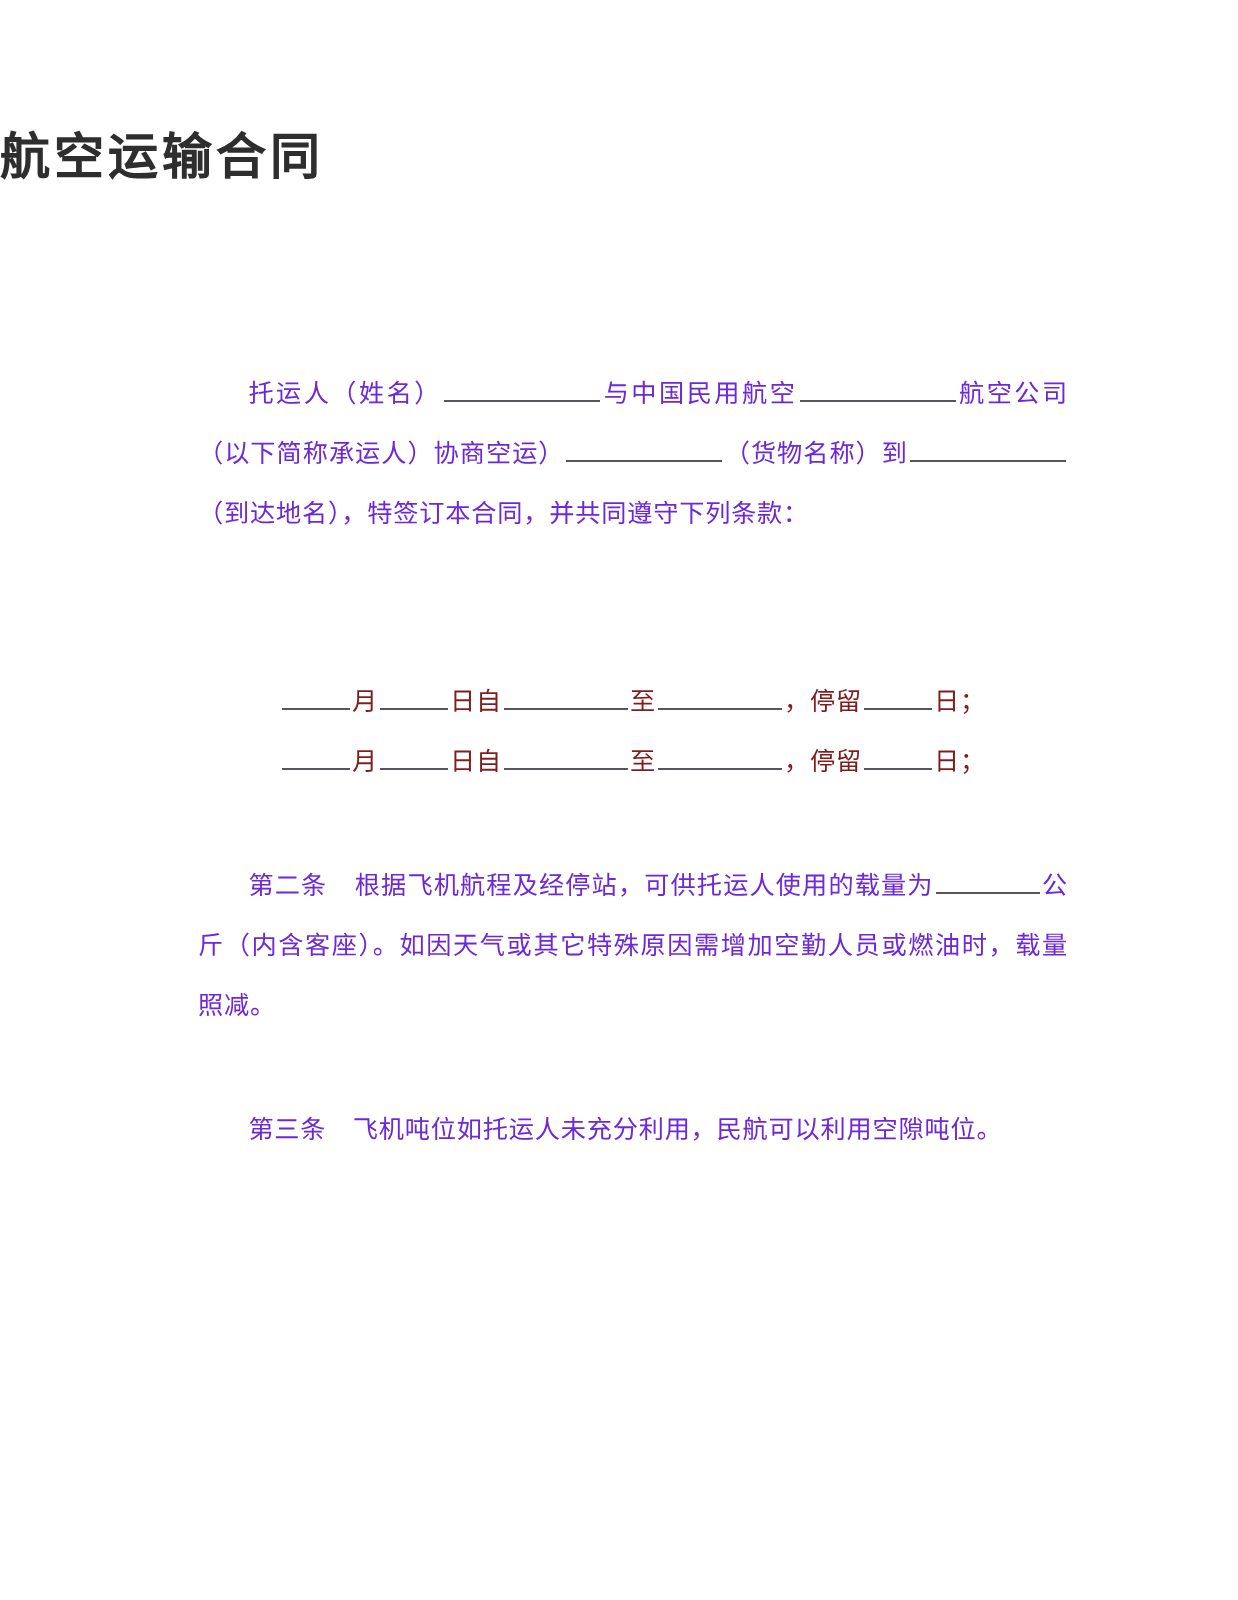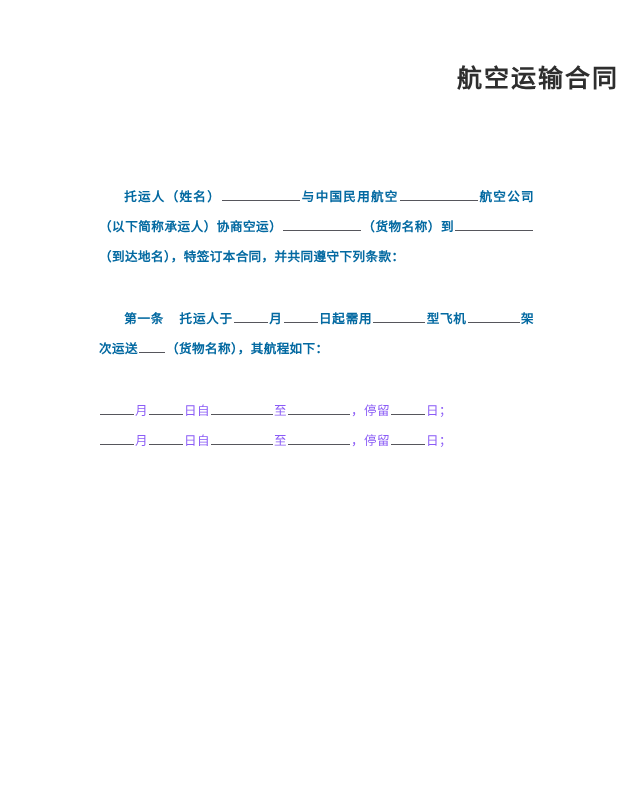--- a/index.html
+++ b/index.html
@@ -19,45 +19,44 @@
 
   .page {
     position: relative;
     width: 619px;
     height: 800px;
     background: #ffffff;
     box-sizing: border-box;
   }
 
   .doc-title {
-    text-align: right;
+    text-align: left;
     font-size: 25px;
     font-weight: bold;
     color: #2e2e2e;
     letter-spacing: 2px;
     margin: 0;
     padding-top: 64px;
     line-height: 1.2;
   }
 
   .body-block {
     position: absolute;
     left: 99px;
     right: 85px;
     top: 182px;
   }
 
   .para {
     font-size: 12.6px;
     line-height: 30px;
-    color: #0369a1;
+    color: #6d28d9;
     letter-spacing: 0.4px;
     text-align: justify;
     margin: 0;
-    font-weight: bold;
   }
 
   .para.indent {
     text-indent: 2em;
   }
 
   .gap-lg { height: 32px; }
 
   .blank {
     display: inline-block;
@@ -68,58 +67,62 @@
   }
   .b-xs { width: 26px; }
   .b-s  { width: 34px; }
   .b-m  { width: 52px; }
   .b-l  { width: 62px; }
   .b-xl { width: 78px; }
 
   .route-line {
     font-size: 12.6px;
     line-height: 30px;
-    color: #8b5cf6;
+    color: #7f1d1d;
     letter-spacing: 0.4px;
     margin: 0;
+    text-align: center;
   }
 </style>
 </head>
 <body>
 
 <div class="page">
 
   <h1 class="doc-title">航空运输合同</h1>
 
   <div class="body-block">
 
     <p class="para indent">
       <span>托运人（姓名）</span><span class="blank b-xl"></span><span>与中国民用航空</span><span class="blank b-xl"></span><span>航空公司（以下简称承运人）协商空运）</span><span class="blank b-xl"></span><span>（货物名称）到</span><span class="blank b-xl"></span><span>（到达地名），特签订本合同，并共同遵守下列条款：</span>
     </p>
 
     <div class="gap-lg"></div>
 
-    <p class="para indent">
-      <span>第一条</span>&nbsp;&nbsp;&nbsp;<span>托运人于</span><span class="blank b-s"></span><span>月</span><span class="blank b-s"></span><span>日起需用</span><span class="blank b-m"></span><span>型飞机</span><span class="blank b-m"></span><span>架次运送</span><span class="blank b-xs"></span><span>（货物名称），其航程如下：</span>
-    </p>
 
     <div class="gap-lg"></div>
 
     <p class="route-line">
       <span class="blank b-s"></span><span>月</span><span class="blank b-s"></span><span>日自</span><span class="blank b-l"></span><span>至</span><span class="blank b-l"></span><span>，停留</span><span class="blank b-s"></span><span>日；</span>
     </p>
 
     <p class="route-line">
       <span class="blank b-s"></span><span>月</span><span class="blank b-s"></span><span>日自</span><span class="blank b-l"></span><span>至</span><span class="blank b-l"></span><span>，停留</span><span class="blank b-s"></span><span>日；</span>
     </p>
 
 
     <div class="gap-lg"></div>
 
+    <p class="para indent">
+      <span>第二条</span>&nbsp;&nbsp;&nbsp;<span>根据飞机航程及经停站，可供托运人使用的载量为</span><span class="blank b-m"></span><span>公斤（内含客座）。如因天气或其它特殊原因需增加空勤人员或燃油时，载量照减。</span>
+    </p>
 
     <div class="gap-lg"></div>
 
+    <p class="para indent">
+      <span>第三条</span>&nbsp;&nbsp;&nbsp;<span>飞机吨位如托运人未充分利用，民航可以利用空隙吨位。</span>
+    </p>
 
     <div class="gap-lg"></div>
 
 
   </div>
 </div>
 
 </body></html>

